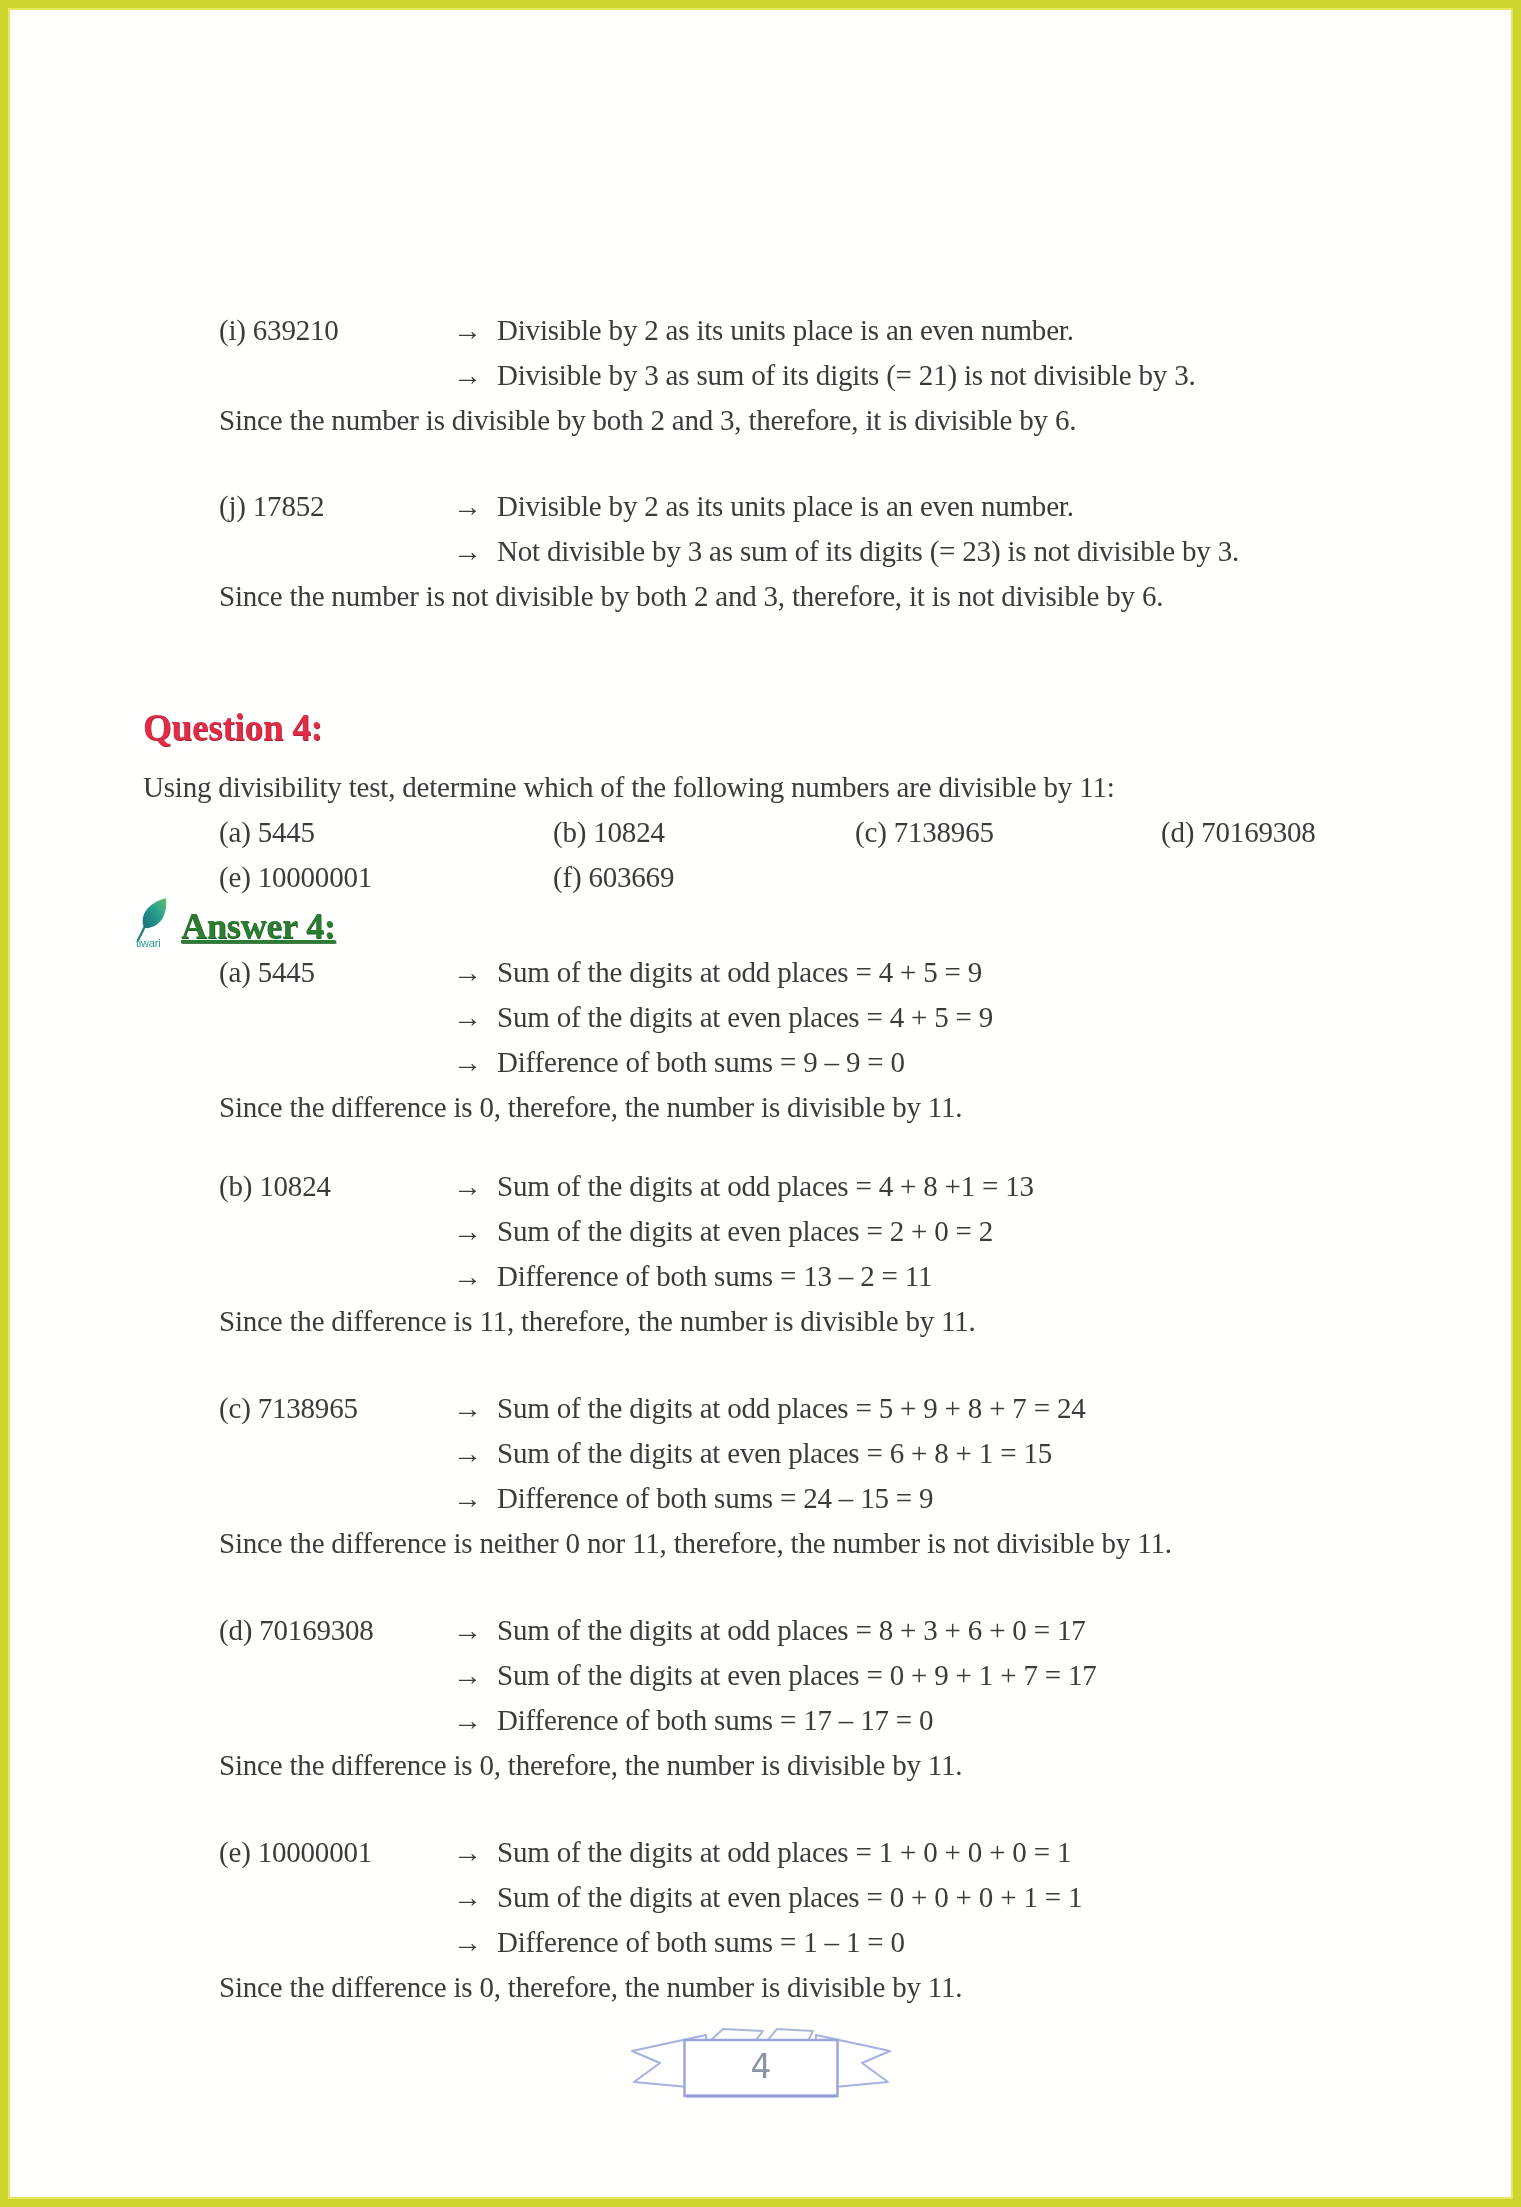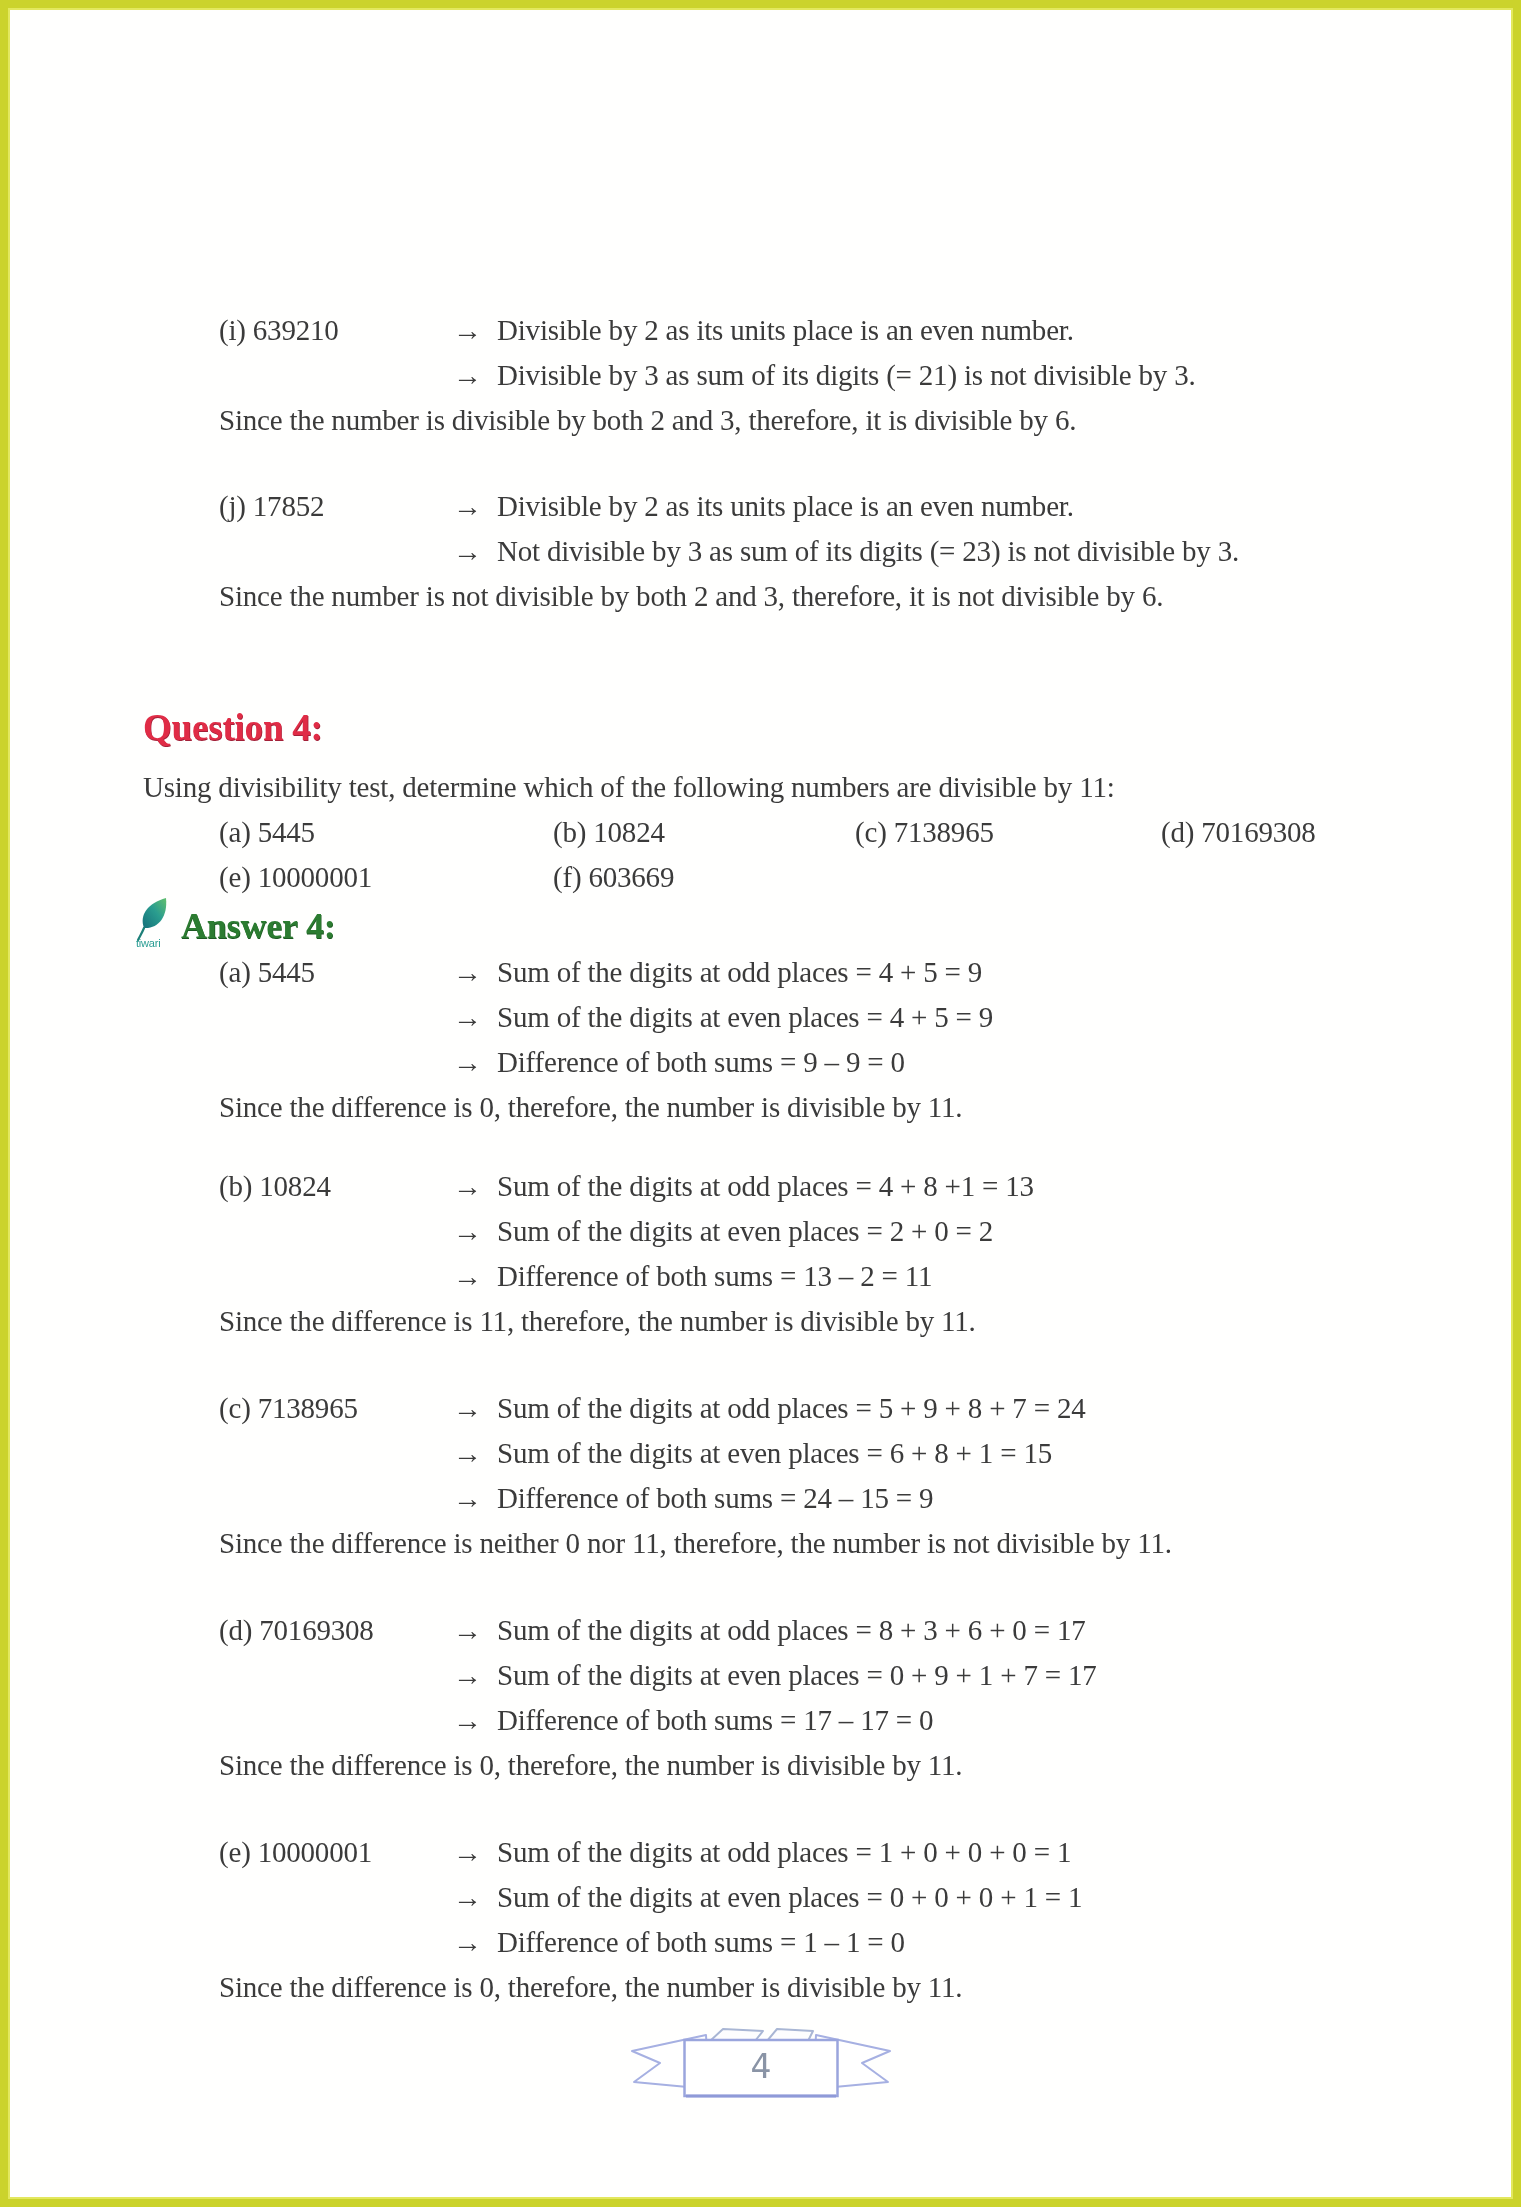--- a/index.html
+++ b/index.html
@@ -48,20 +48,21 @@
     display:flex;align-items:flex-end;
     margin:2px 0 0 -8px;
     height:48px;
   }
   .a-heading .logo{flex:0 0 40px;height:54px;margin-top:-8px;}
   .a-heading .a-title{
     margin-left:6px;
     font-size:36px;font-weight:bold;line-height:48px;
     color:#2c7c31;
     text-shadow:0.6px 0.8px 0 #1d5a22;
+    text-decoration:underline;
   }
   .entry-a{margin-top:0;}
   
   .ribbon-wrap{
     width:290px;margin:12px auto 0 auto;
   }
   .ribbon-wrap svg{display:block;}
 </style>
 </head>
 <body>

